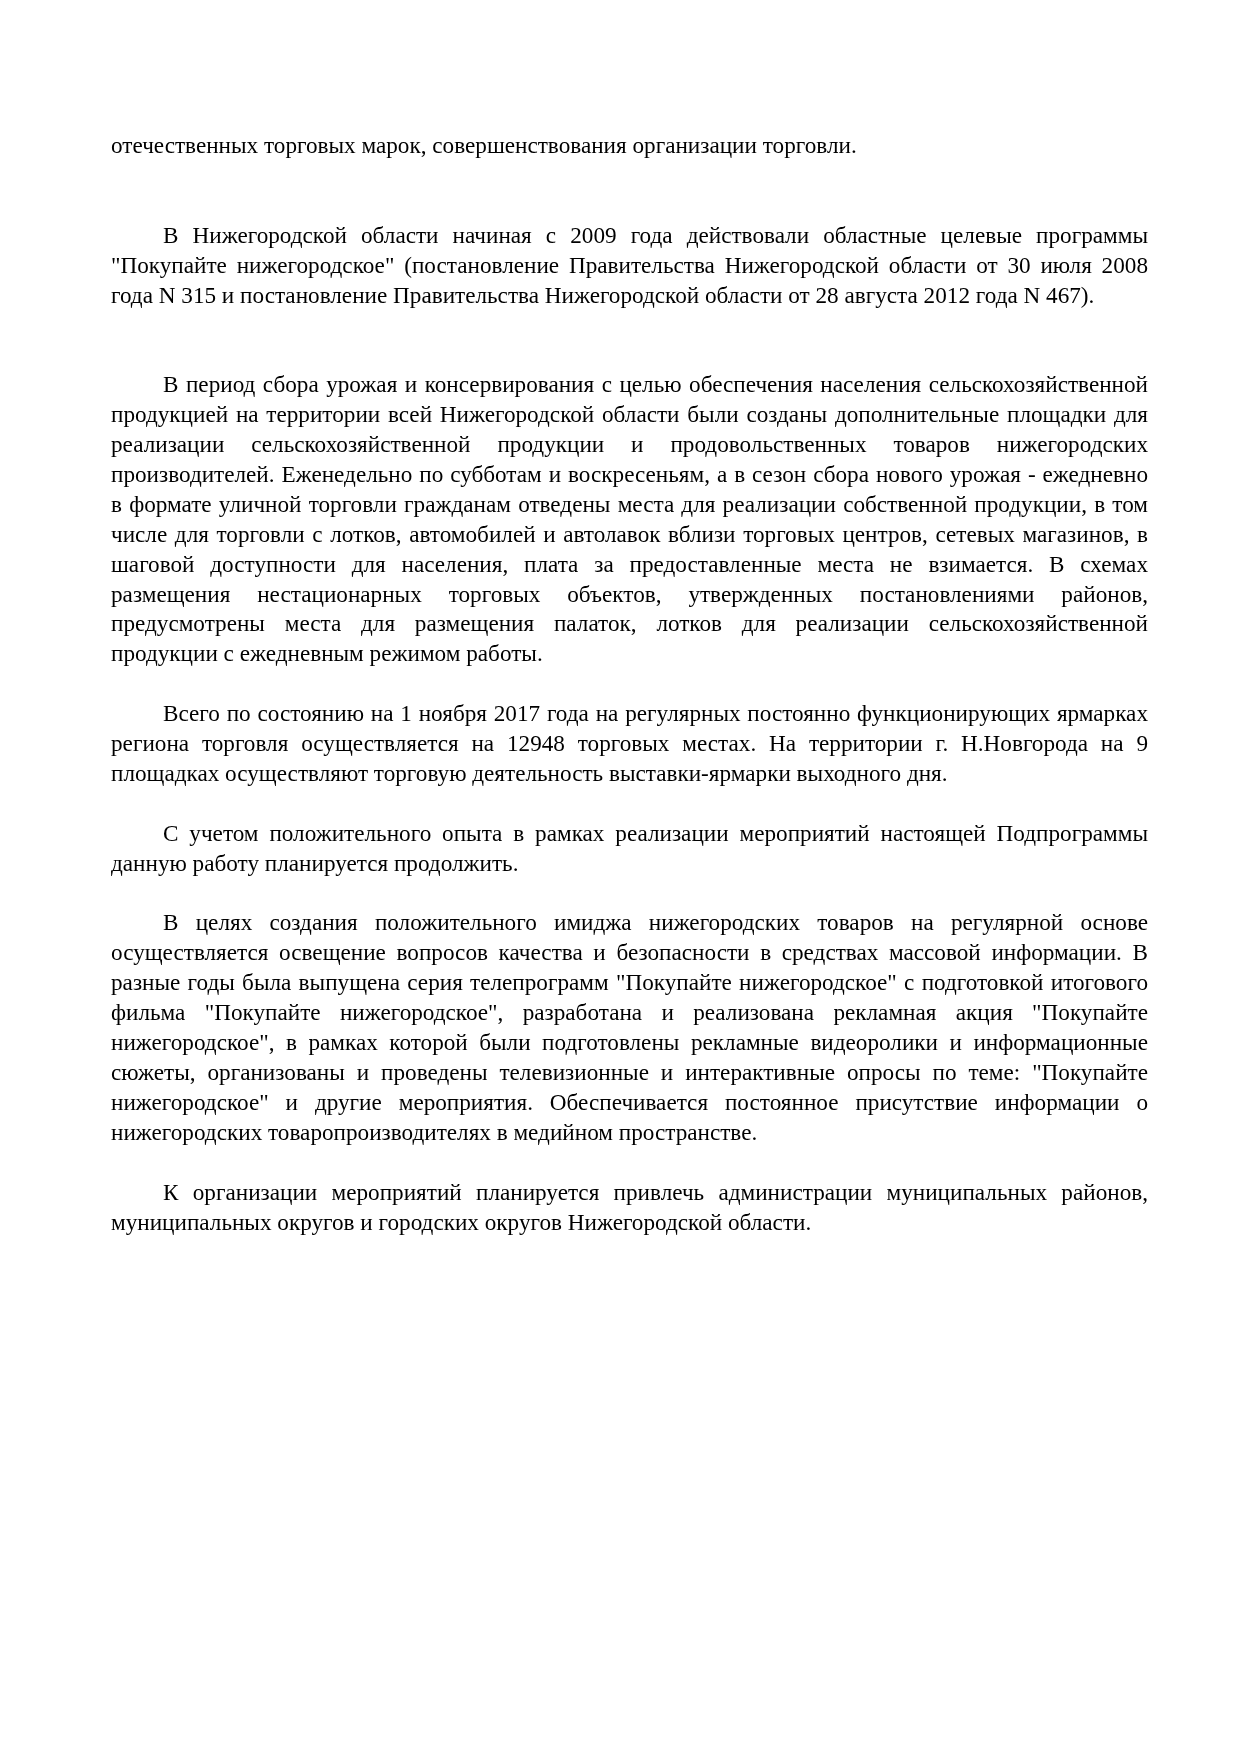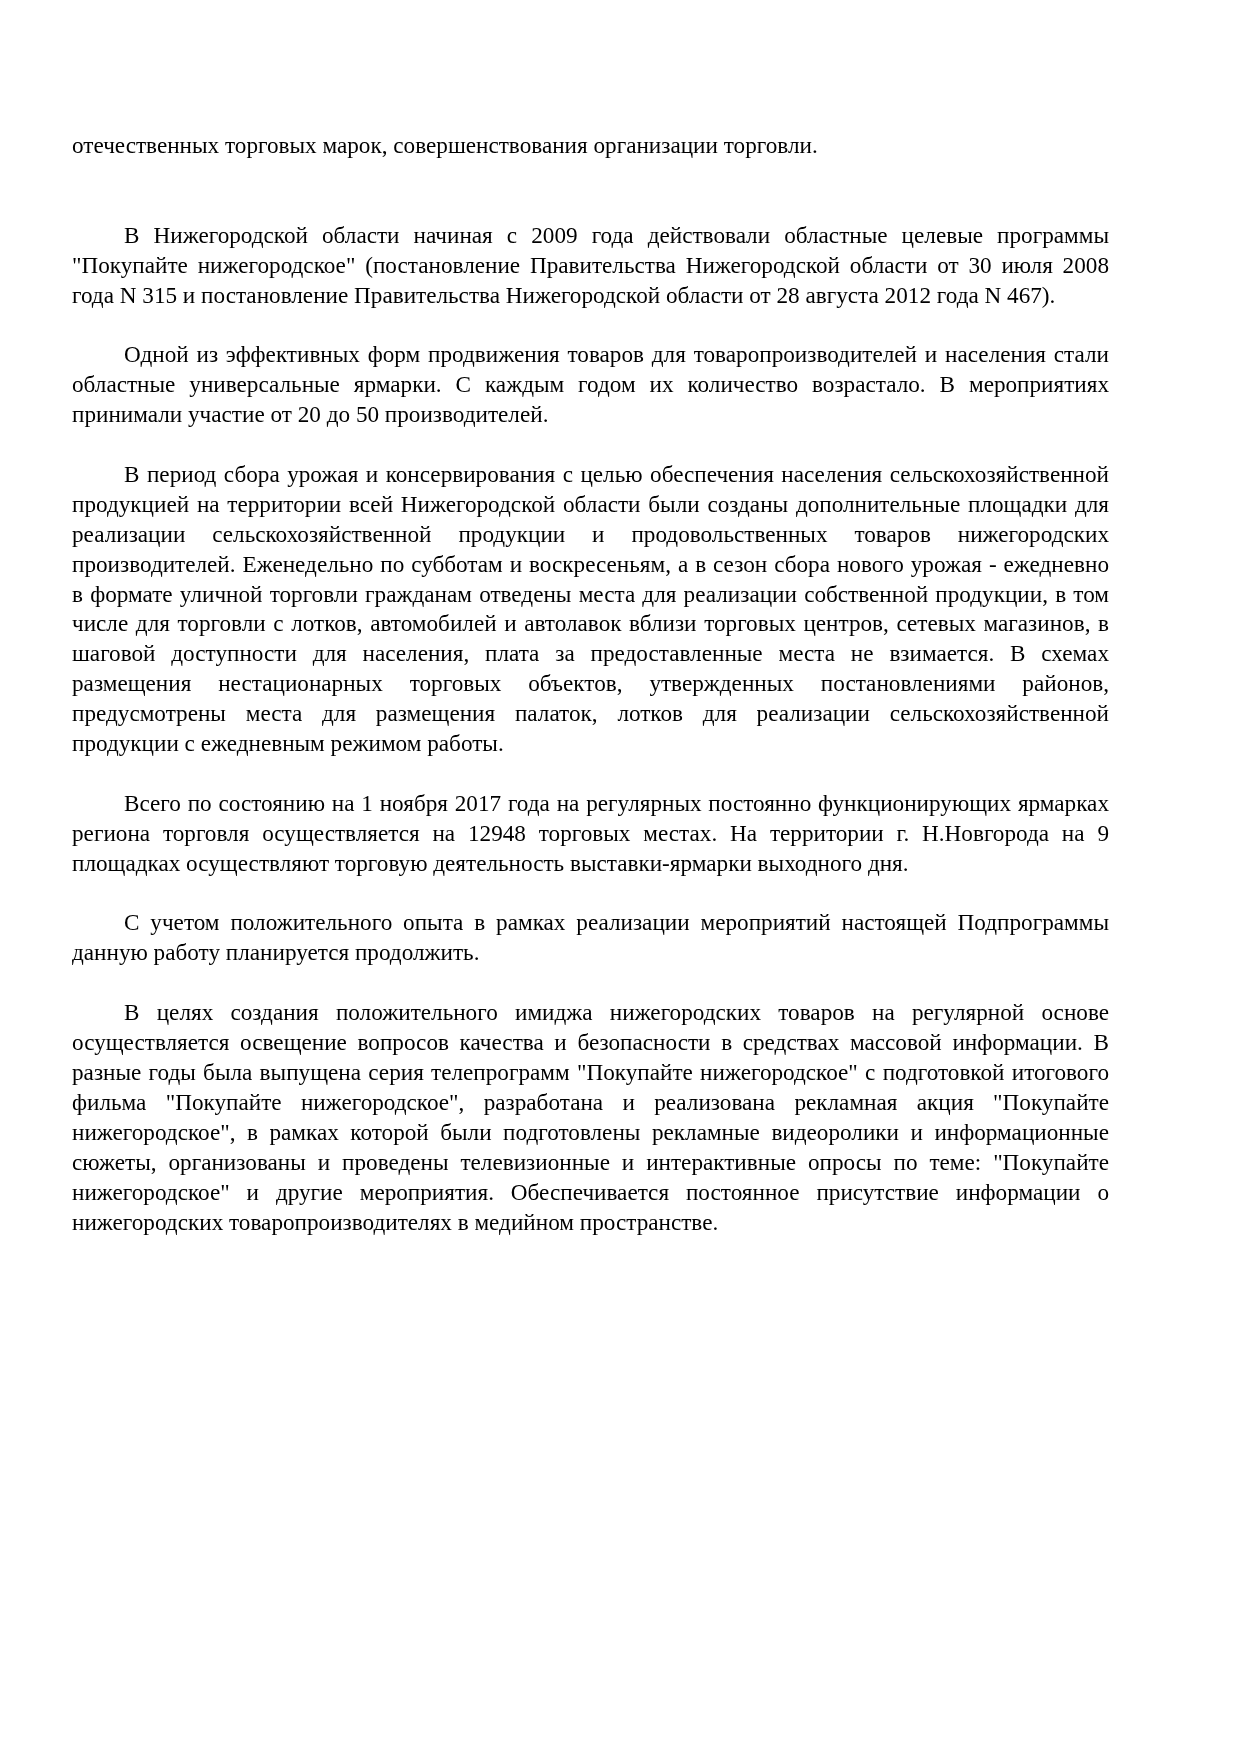--- a/index.html
+++ b/index.html
@@ -11,21 +11,21 @@
   body {
     font-family: "Liberation Serif", "DejaVu Serif", serif;
     color: #000000;
   }
   .page {
     position: relative;
     width: 1240px;
     height: 1754px;
     background: #ffffff;
     box-sizing: border-box;
-    padding: 131px 100px 0 72px;
+    padding: 131px 100px 0 111px;
     overflow: hidden;
   }
   .doc-body {
     width: 1037px;
   }
   p.para {
     margin: 0 0 0 0;
     font-size: 23.2px;
     line-height: 29.9px;
     text-align: justify;
@@ -48,32 +48,32 @@
   <div class="doc-body">
 
     <p class="para no-indent">отечественных торговых марок, совершенствования организации торговли.</p>
     <div class="spacer"></div>
 
     <div class="spacer"></div>
 
     <p class="para">В Нижегородской области начиная с 2009 года действовали областные целевые программы "Покупайте нижегородское" (постановление Правительства Нижегородской области от 30 июля 2008 года N 315 и постановление Правительства Нижегородской области от 28 августа 2012 года N 467).</p>
     <div class="spacer"></div>
 
-    <p class="para">Одной из эффективных форм продвижения товаров для товаропроизводителей и населения стали областные универсальные ярмарки. С каждым годом их количество возрастало. В мероприятиях принимали участие от 20 до 50 производителей.</p>
     <div class="spacer"></div>
 
     <p class="para">В период сбора урожая и консервирования с целью обеспечения населения сельскохозяйственной продукцией на территории всей Нижегородской области были созданы дополнительные площадки для реализации сельскохозяйственной продукции и продовольственных товаров нижегородских производителей. Еженедельно по субботам и воскресеньям, а в сезон сбора нового урожая - ежедневно в формате уличной торговли гражданам отведены места для реализации собственной продукции, в том числе для торговли с лотков, автомобилей и автолавок вблизи торговых центров, сетевых магазинов, в шаговой доступности для населения, плата за предоставленные места не взимается. В схемах размещения нестационарных торговых объектов, утвержденных постановлениями районов, предусмотрены места для размещения палаток, лотков для реализации сельскохозяйственной продукции с ежедневным режимом работы.</p>
     <div class="spacer"></div>
 
     <p class="para">Всего по состоянию на 1 ноября 2017 года на регулярных постоянно функционирующих ярмарках региона торговля осуществляется на 12948 торговых местах. На территории г. Н.Новгорода на 9 площадках осуществляют торговую деятельность выставки-ярмарки выходного дня.</p>
     <div class="spacer"></div>
 
     <p class="para">С учетом положительного опыта в рамках реализации мероприятий настоящей Подпрограммы данную работу планируется продолжить.</p>
     <div class="spacer"></div>
 
     <p class="para">В целях создания положительного имиджа нижегородских товаров на регулярной основе осуществляется освещение вопросов качества и безопасности в средствах массовой информации. В разные годы была выпущена серия телепрограмм "Покупайте нижегородское" с подготовкой итогового фильма "Покупайте нижегородское", разработана и реализована рекламная акция "Покупайте нижегородское", в рамках которой были подготовлены рекламные видеоролики и информационные сюжеты, организованы и проведены телевизионные и интерактивные опросы по теме: "Покупайте нижегородское" и другие мероприятия. Обеспечивается постоянное присутствие информации о нижегородских товаропроизводителях в медийном пространстве.</p>
     <div class="spacer"></div>
 
+    <p class="para">К организации мероприятий планируется привлечь администрации муниципальных районов, муниципальных округов и городских округов Нижегородской области.</p>
     <div class="spacer"></div>
 
 
   </div>
 </div>
 
 </body></html>

